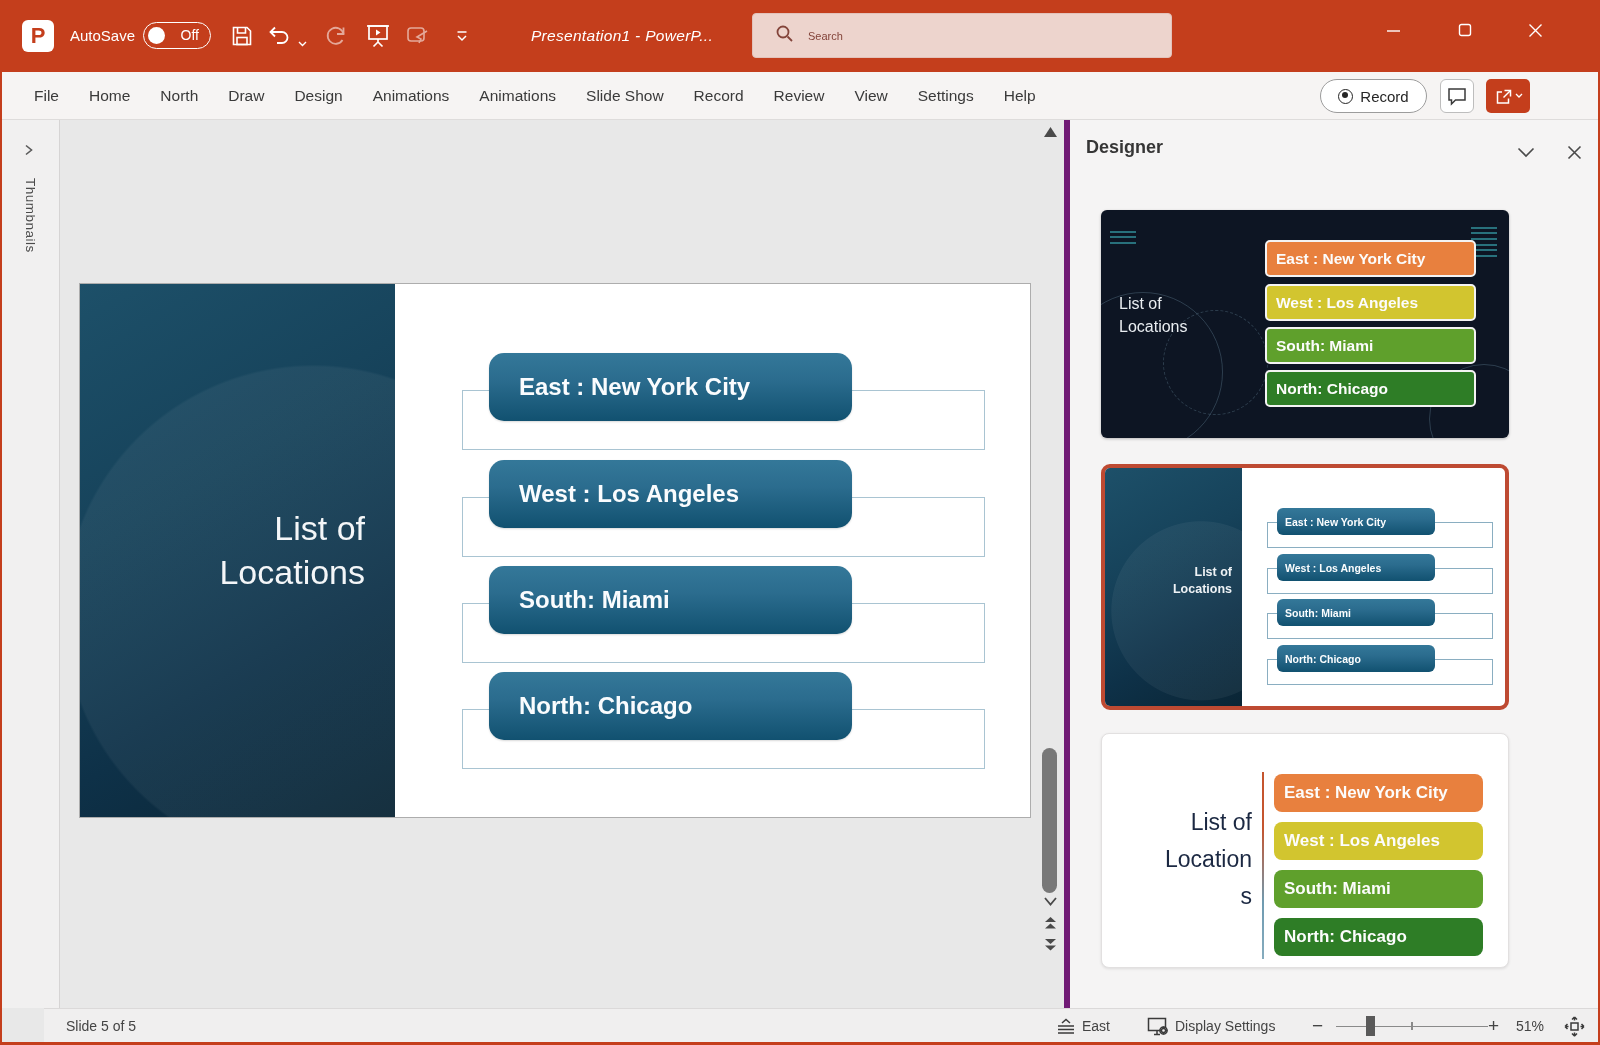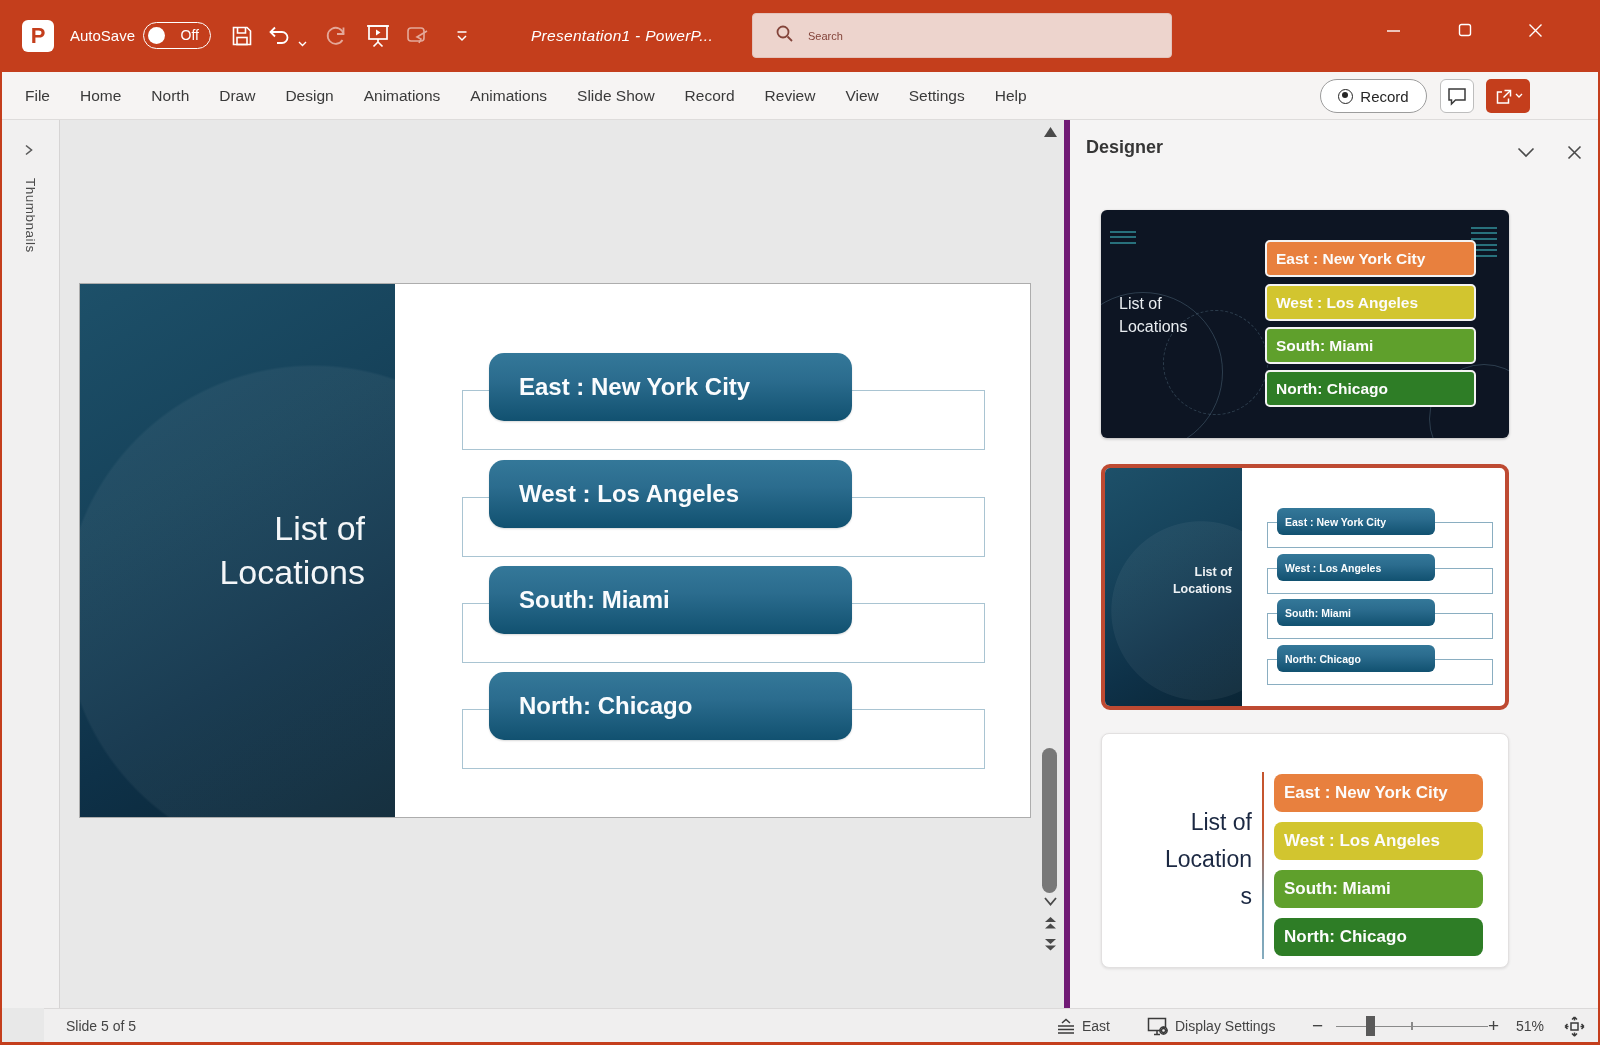--- a/index.html
+++ b/index.html
@@ -21,21 +21,21 @@
                font-size:15.5px; letter-spacing:0.3px;font-style:italic; }
   .searchbox { position:absolute; left:750px; top:13px; width:420px; height:45px; background:#EDD4CD; border:1px solid #E3C2BA;
                border-radius:4px; display:flex; align-items:center; padding-left:22px; gap:14px; }
   .searchbox input { border:none; outline:none; background:transparent; font-size:11px; color:#83443A; width:320px;
                      font-family:"Liberation Sans","DejaVu Sans",sans-serif; }
   .searchbox input::placeholder { color:#83443A; opacity:1; }
   .win-btn { position:absolute; top:0; width:46px; height:60px; display:flex; align-items:center; justify-content:center; }
 
   
   .ribbon { position:absolute; left:0; top:72px; width:1596px; height:48px; background:#F6F4F3; border-bottom:1px solid #DEDCDB; }
-  .rtabs { position:absolute; left:8px; top:0; height:48px; display:flex; }
+  .rtabs { position:absolute; left:17px; top:0; height:48px; display:flex; }
   .rtab { padding:0 15px; font-size:15.5px; color:#3A3A3A; line-height:48px; cursor:default; }
   .record-pill { position:absolute; left:1318px; top:7px; width:107px; height:34px; background:#fff; border:1px solid #9C9C9C;
                  border-radius:17px; display:flex; align-items:center; justify-content:center; gap:7px; font-size:15px; color:#262626; }
   .rec-dot { width:15px; height:15px; border:1.8px solid #262626; border-radius:50%; position:relative; }
   .rec-dot::after { content:""; position:absolute; left:2.6px; top:2.6px; width:6px; height:6px; border-radius:50%; background:#262626; }
   .icon-btn { position:absolute; top:7px; height:34px; background:#fff; border:1px solid #BDBDBD; border-radius:6px;
               display:flex; align-items:center; justify-content:center; }
   .share-btn { position:absolute; left:1484px; top:7px; width:44px; height:34px; background:#C43E1C; border-radius:5px;
                display:flex; align-items:center; justify-content:center; gap:2px; }
 

